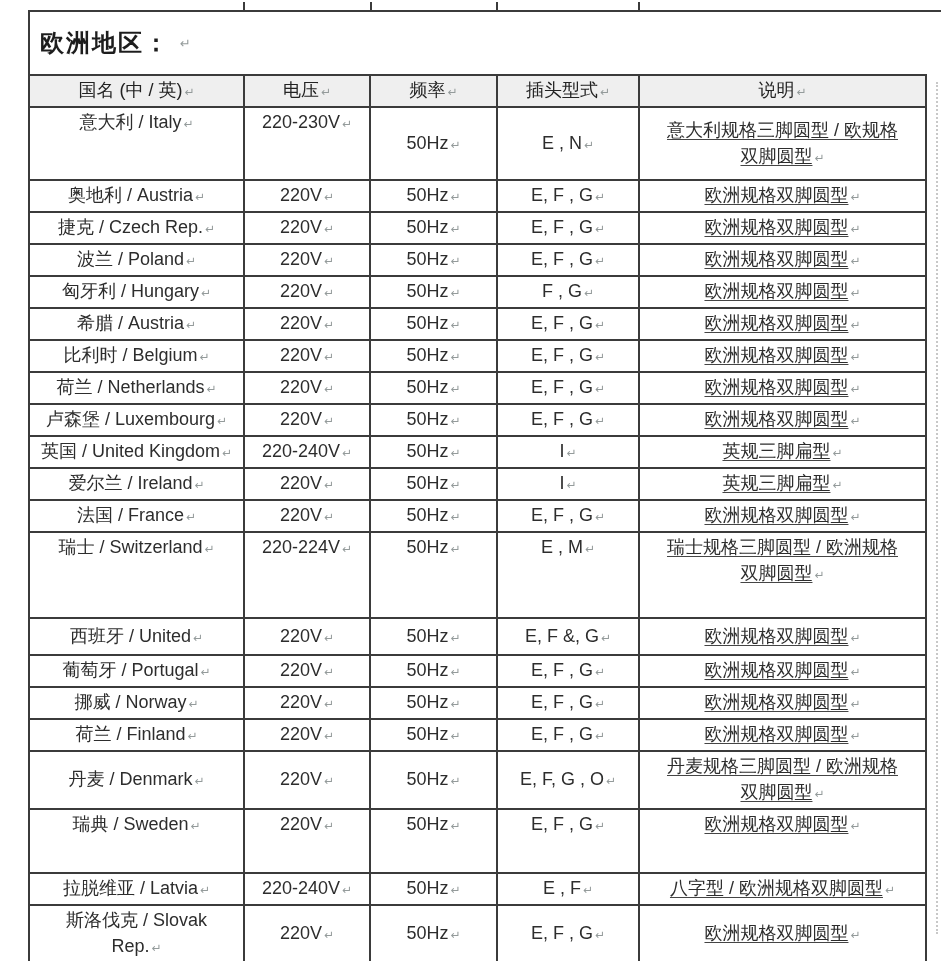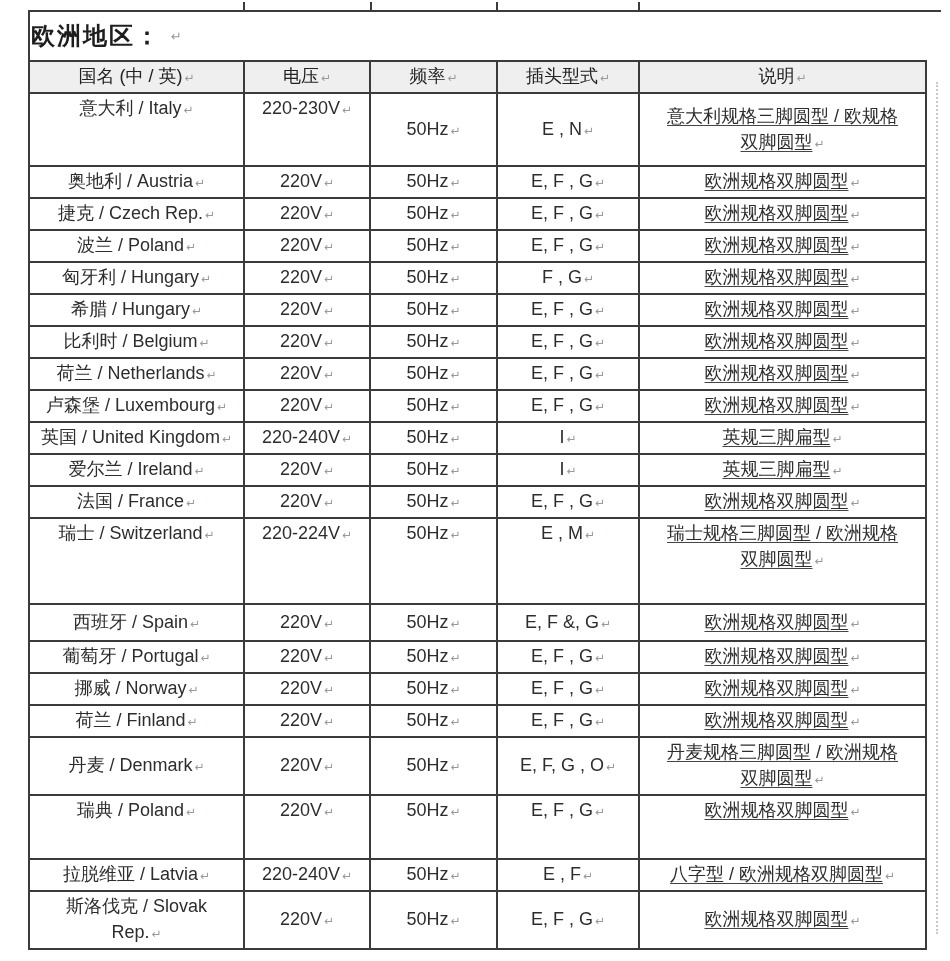--- a/index.html
+++ b/index.html
@@ -9,21 +9,21 @@
     color:#2d2d2d;position:relative;overflow:hidden;
   }
   .page{position:absolute;inset:0;}
   
   .top-line{position:absolute;left:28px;top:10px;width:913px;border-top:2px solid #3b3b3b;}
   .tick{position:absolute;top:2px;width:2px;height:9px;background:#3b3b3b;}
   .left-line{position:absolute;left:28px;top:10px;height:940px;border-left:2px solid #3b3b3b;}
   .dotline{position:absolute;left:936px;top:82px;height:852px;border-left:2px dotted #c8c8c8;}
   .content{position:absolute;left:28px;top:12px;width:897px;}
   .title{
-    height:48px;display:flex;align-items:center;padding-left:3px;
+    height:62px;display:flex;align-items:center;padding-left:12px;
     font-size:24px;font-weight:bold;letter-spacing:2px;color:#1d1d1d;text-align:center;
   }
   .pmark{
     color:#949b9b;font-size:12px;font-weight:normal;letter-spacing:0;
     margin-left:2px;vertical-align:baseline;
   }
   table{border-collapse:collapse;table-layout:fixed;width:897px;}
   th,td{
     border:2px solid #3b3b3b;text-align:center;vertical-align:middle;
     padding:1px 3px;font-size:18px;line-height:26px;overflow:hidden;
@@ -115,21 +115,21 @@
 
   <tr>
     <td class="c-country"><span class="txt">匈牙利 / Hungary</span><span class="pmark">↵</span></td>
     <td class="c-voltage"><span class="txt">220V</span><span class="pmark">↵</span></td>
     <td class="c-freq"><span class="txt">50Hz</span><span class="pmark">↵</span></td>
     <td class="c-plug"><span class="txt">F , G</span><span class="pmark">↵</span></td>
     <td class="c-desc"><span class="txt">欧洲规格双脚圆型</span><span class="pmark">↵</span></td>
   </tr>
 
   <tr>
-    <td class="c-country"><span class="txt">希腊 / Hungary</span><span class="pmark">↵</span></td>
+    <td class="c-country"><span class="txt">希腊 / Austria</span><span class="pmark">↵</span></td>
     <td class="c-voltage"><span class="txt">220V</span><span class="pmark">↵</span></td>
     <td class="c-freq"><span class="txt">50Hz</span><span class="pmark">↵</span></td>
     <td class="c-plug"><span class="txt">E, F , G</span><span class="pmark">↵</span></td>
     <td class="c-desc"><span class="txt">欧洲规格双脚圆型</span><span class="pmark">↵</span></td>
   </tr>
 
   <tr>
     <td class="c-country"><span class="txt">比利时 / Belgium</span><span class="pmark">↵</span></td>
     <td class="c-voltage"><span class="txt">220V</span><span class="pmark">↵</span></td>
     <td class="c-freq"><span class="txt">50Hz</span><span class="pmark">↵</span></td>
@@ -180,21 +180,21 @@
   <tr>
     <td class="c-country"><span class="txt">瑞士 / Switzerland</span><span class="pmark">↵</span></td>
     <td class="c-voltage"><span class="txt">220-224V</span><span class="pmark">↵</span></td>
     <td class="c-freq"><span class="txt">50Hz</span><span class="pmark">↵</span></td>
     <td class="c-plug"><span class="txt">E , M</span><span class="pmark">↵</span></td>
     <td class="c-desc"><span class="txt">瑞士规格三脚圆型 / 欧洲规格
 双脚圆型</span><span class="pmark">↵</span></td>
   </tr>
 
   <tr>
-    <td class="c-country"><span class="txt">西班牙 / Spain</span><span class="pmark">↵</span></td>
+    <td class="c-country"><span class="txt">西班牙 / United</span><span class="pmark">↵</span></td>
     <td class="c-voltage"><span class="txt">220V</span><span class="pmark">↵</span></td>
     <td class="c-freq"><span class="txt">50Hz</span><span class="pmark">↵</span></td>
     <td class="c-plug"><span class="txt">E, F &amp;, G</span><span class="pmark">↵</span></td>
     <td class="c-desc"><span class="txt">欧洲规格双脚圆型</span><span class="pmark">↵</span></td>
   </tr>
 
   <tr>
     <td class="c-country"><span class="txt">葡萄牙 / Portugal</span><span class="pmark">↵</span></td>
     <td class="c-voltage"><span class="txt">220V</span><span class="pmark">↵</span></td>
     <td class="c-freq"><span class="txt">50Hz</span><span class="pmark">↵</span></td>
@@ -222,21 +222,21 @@
   <tr>
     <td class="c-country"><span class="txt">丹麦 / Denmark</span><span class="pmark">↵</span></td>
     <td class="c-voltage"><span class="txt">220V</span><span class="pmark">↵</span></td>
     <td class="c-freq"><span class="txt">50Hz</span><span class="pmark">↵</span></td>
     <td class="c-plug"><span class="txt">E, F, G , O</span><span class="pmark">↵</span></td>
     <td class="c-desc"><span class="txt">丹麦规格三脚圆型 / 欧洲规格
 双脚圆型</span><span class="pmark">↵</span></td>
   </tr>
 
   <tr>
-    <td class="c-country"><span class="txt">瑞典 / Poland</span><span class="pmark">↵</span></td>
+    <td class="c-country"><span class="txt">瑞典 / Sweden</span><span class="pmark">↵</span></td>
     <td class="c-voltage"><span class="txt">220V</span><span class="pmark">↵</span></td>
     <td class="c-freq"><span class="txt">50Hz</span><span class="pmark">↵</span></td>
     <td class="c-plug"><span class="txt">E, F , G</span><span class="pmark">↵</span></td>
     <td class="c-desc"><span class="txt">欧洲规格双脚圆型</span><span class="pmark">↵</span></td>
   </tr>
 
   <tr>
     <td class="c-country"><span class="txt">拉脱维亚 / Latvia</span><span class="pmark">↵</span></td>
     <td class="c-voltage"><span class="txt">220-240V</span><span class="pmark">↵</span></td>
     <td class="c-freq"><span class="txt">50Hz</span><span class="pmark">↵</span></td>

